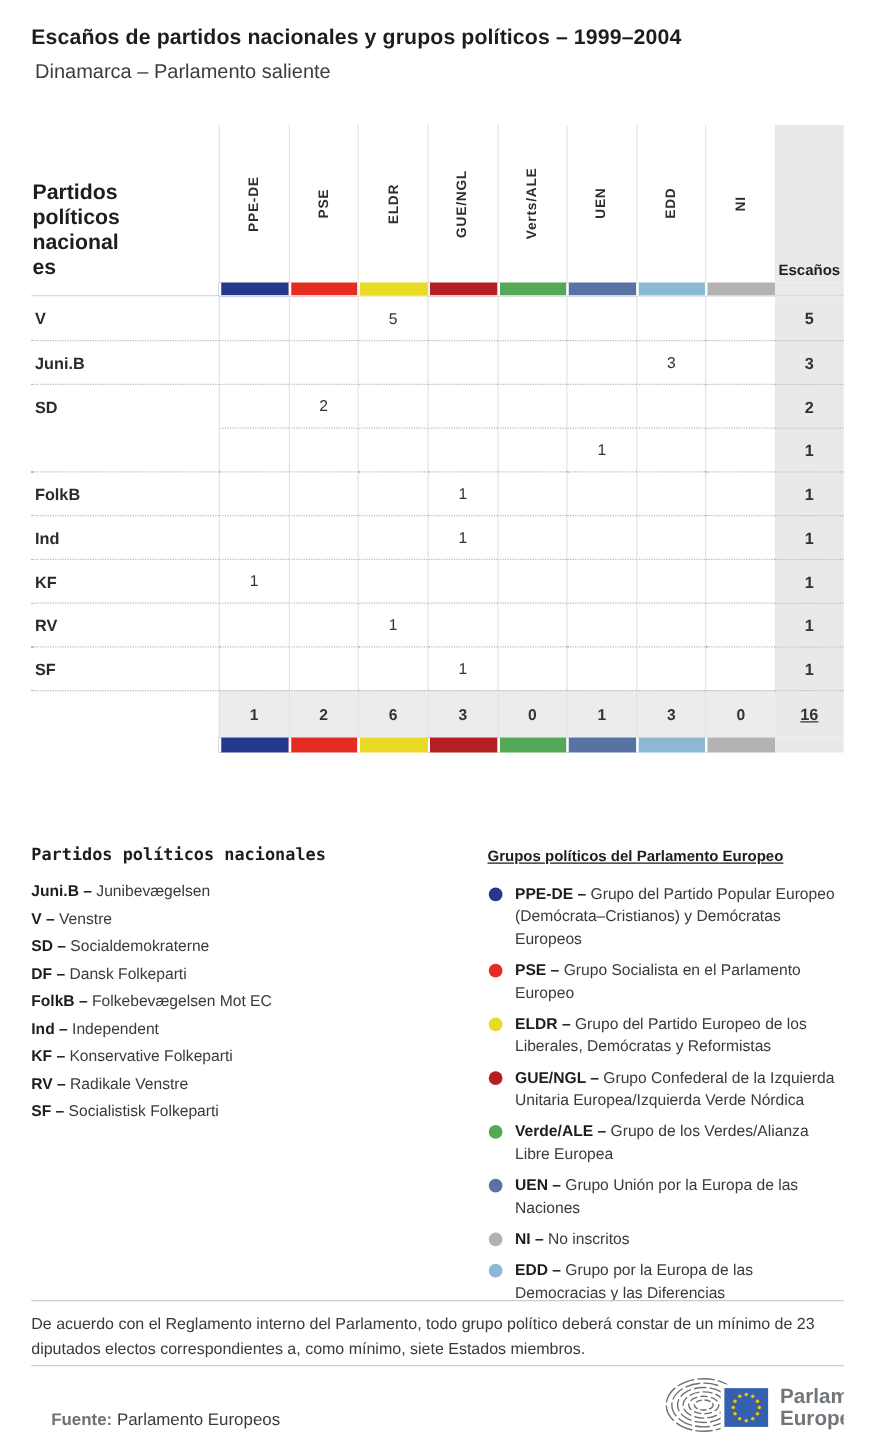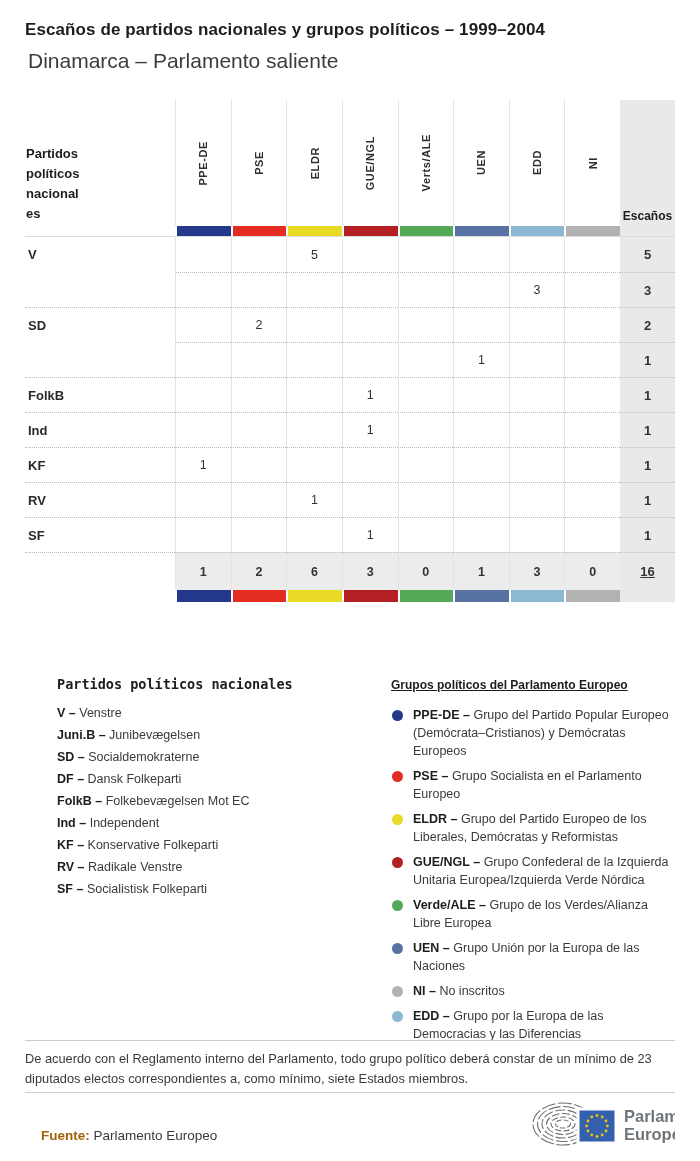--- a/index.html
+++ b/index.html
@@ -1,61 +1,61 @@
 <!DOCTYPE html>
 <html><head>
 <meta charset="utf-8">
 <style>
   html,body { margin:0; padding:0; background:#ffffff; }
   body { width:700px; height:1161px; font-family:"Liberation Sans", sans-serif; color:#2b2b2b; }
   .page { position:relative; width:700px; height:1161px; overflow:hidden; background:#fff; }
 
   .title { position:absolute; left:25px; top:20px; font-size:17px; font-weight:bold; color:#1d1d1b; letter-spacing:.1px; }
-  .subtitle { position:absolute; left:28px; top:49px; font-size:21px; font-weight:400; color:#3c3c3b; }
+  .subtitle { position:absolute; left:28px; top:49px; font-size:16px; font-weight:400; color:#3c3c3b; }
 
   
   .grid { position:absolute; left:25px; top:100px; width:650px;
           display:grid;
           grid-template-columns:150px repeat(8,1fr) 55px;
           grid-template-rows:126px 11px repeat(9,35px) 38px 12px; }
   .cell { box-sizing:border-box; font-size:12.5px; color:#333; }
   .vsep { border-left:1px solid #e4e4e4; }
-  .corner { padding-top:44px; padding-left:1px; font-size:13px; font-weight:bold; color:#1d1d1b; line-height:20px; }
+  .corner { padding-top:44px; padding-left:1px; font-size:17px; font-weight:bold; color:#1d1d1b; line-height:20px; }
   .corner span { display:block; }
   .ghead { display:flex; align-items:center; justify-content:center; }
   .ghead .rot { writing-mode:vertical-rl; transform:rotate(180deg);
                 font-size:11px; font-weight:bold; letter-spacing:.6px; color:#2e2e2e; white-space:nowrap; }
   .seatscol { background:#e9e9e9; }
   .seats-head { display:flex; align-items:flex-end; justify-content:center;
                 padding-bottom:3px; font-size:12px; font-weight:bold; color:#1d1d1b; }
   .barcell { border-left:2px solid #fff; }
   .bar-row { border-bottom:1px solid #dadada; }
   .plabel { display:flex; align-items:center; padding-left:3px; font-size:13px; font-weight:bold; color:#2a2a2a; }
   .val { display:flex; align-items:center; justify-content:center; }
   .dot-top { border-top:1px dotted #bdbdbd; }
   .totcell { background:#ececec; font-weight:bold; }
   .seattot { font-weight:bold; font-size:13px; }
 
   
   .legend { position:absolute; left:25px; top:676px; width:650px; display:flex; }
-  .leg-left { width:365px;margin-left:32px; }
+  .leg-left { width:365px; }
   .leg-left-title { font-family:"DejaVu Sans Mono", monospace; font-size:13.5px; font-weight:bold; color:#1d1d1b; margin:0 0 14px 0; }
   .leg-party { font-size:12.5px; line-height:14px; margin-bottom:8px; color:#3a3a3a; }
   .leg-party b, .leg-group b { color:#1d1d1b; }
   .leg-right { width:285px; }
   .leg-right-title { font-size:12px; font-weight:bold; color:#1d1d1b; margin:2px 0 14px 0;text-decoration:underline; }
   .leg-group { display:flex; margin-bottom:7px; }
   .leg-dot { flex:0 0 11px; width:11px; height:11px; border-radius:50%; margin:4px 10px 0 1px; }
   .leg-group-text { font-size:12.5px; line-height:18px; color:#3a3a3a; width:262px; }
 
   
   .rule { position:absolute; left:25px; width:650px; border-top:1px solid #cccccc; height:0; }
   .note { position:absolute; left:25px; top:1049px; width:645px; font-size:12.8px; line-height:20px; color:#3a3a3a; }
   .fuente { position:absolute; left:25px; top:1128px; font-size:13.5px; color:#3a3a3a; }
-  .fuente b { color:#a16207;padding-left:16px; }
+  .fuente b { color:#737373;padding-left:16px; }
   .logo { position:absolute; right:25px; top:1098px; }
 </style>
 </head>
 <body>
 
 <div class="page">
 
   <div class="title">Escaños de partidos nacionales y grupos políticos – 1999–2004</div>
   <div class="subtitle">Dinamarca – Parlamento saliente</div>
 
@@ -107,20 +107,21 @@
       <div class="cell plabel" style="grid-area: 3 / 1;">V</div>
       <div class="cell val vsep" style="grid-area: 3 / 2;"></div>
       <div class="cell val vsep" style="grid-area: 3 / 3;"></div>
       <div class="cell val vsep" style="grid-area: 3 / 4;">5</div>
       <div class="cell val vsep" style="grid-area: 3 / 5;"></div>
       <div class="cell val vsep" style="grid-area: 3 / 6;"></div>
       <div class="cell val vsep" style="grid-area: 3 / 7;"></div>
       <div class="cell val vsep" style="grid-area: 3 / 8;"></div>
       <div class="cell val vsep" style="grid-area: 3 / 9;"></div>
       <div class="cell val seatscol seattot" style="grid-area: 3 / 10;">5</div>
+      <div class="cell plabel dot-top" style="grid-area: 4 / 1;">Juni.B</div>
       <div class="cell val vsep dot-top" style="grid-area: 4 / 2;"></div>
       <div class="cell val vsep dot-top" style="grid-area: 4 / 3;"></div>
       <div class="cell val vsep dot-top" style="grid-area: 4 / 4;"></div>
       <div class="cell val vsep dot-top" style="grid-area: 4 / 5;"></div>
       <div class="cell val vsep dot-top" style="grid-area: 4 / 6;"></div>
       <div class="cell val vsep dot-top" style="grid-area: 4 / 7;"></div>
       <div class="cell val vsep dot-top" style="grid-area: 4 / 8;">3</div>
       <div class="cell val vsep dot-top" style="grid-area: 4 / 9;"></div>
       <div class="cell val seatscol seattot dot-top" style="grid-area: 4 / 10;">3</div>
       <div class="cell plabel dot-top" style="grid-area: 5 / 1;">SD</div>
@@ -210,22 +211,22 @@
       <div class="cell barcell" style="grid-area: 13 / 7; background: rgb(88, 114, 163);"></div>
       <div class="cell barcell" style="grid-area: 13 / 8; background: rgb(141, 184, 211);"></div>
       <div class="cell barcell" style="grid-area: 13 / 9; background: rgb(178, 178, 178);"></div>
       <div class="cell seatscol" style="grid-area: 13 / 10;"></div>
     </div>
 
   <div class="legend">
     <div class="leg-left">
       <div class="leg-left-title">Partidos políticos nacionales</div>
       <div id="party-legend-items">
+          <div class="leg-party"><b>Juni.B – </b>Junibevægelsen</div>
           <div class="leg-party"><b>V – </b>Venstre</div>
-          <div class="leg-party"><b>Juni.B – </b>Junibevægelsen</div>
           <div class="leg-party"><b>SD – </b>Socialdemokraterne</div>
           <div class="leg-party"><b>DF – </b>Dansk Folkeparti</div>
           <div class="leg-party"><b>FolkB – </b>Folkebevægelsen Mot EC</div>
           <div class="leg-party"><b>Ind – </b>Independent</div>
           <div class="leg-party"><b>KF – </b>Konservative Folkeparti</div>
           <div class="leg-party"><b>RV – </b>Radikale Venstre</div>
           <div class="leg-party"><b>SF – </b>Socialistisk Folkeparti</div>
         </div>
     </div>
     <div class="leg-right">
@@ -265,21 +266,21 @@
           </div>
         </div>
     </div>
   </div>
 
   <div class="rule" style="top:1040px"></div>
   <div class="note">De acuerdo con el Reglamento interno del Parlamento, todo grupo político deberá constar de un mínimo de 23 diputados electos correspondientes a, como mínimo, siete Estados miembros.</div>
   <div class="rule" style="top:1092px"></div>
 
   <div class="fuente">
-    <b>Fuente:</b><span> Parlamento Europeo</span>
+    <b>Fuente:</b><span> Parlamento Europeos</span>
   </div>
 
   <svg class="logo" width="150" height="52" viewBox="0 0 150 52">
     <g stroke="#6b7074" fill="none" stroke-width="1.1">
       <ellipse cx="38" cy="26" rx="30" ry="21" stroke-dasharray="14 2.5"></ellipse>
       <ellipse cx="38" cy="26" rx="25.5" ry="17.5" stroke-dasharray="12 2.5"></ellipse>
       <ellipse cx="38" cy="26" rx="21" ry="14" stroke-dasharray="10 2.5"></ellipse>
       <ellipse cx="38" cy="26" rx="16.5" ry="10.5" stroke-dasharray="8 2.5"></ellipse>
       <ellipse cx="38" cy="26" rx="12" ry="7" stroke-dasharray="6 2.5"></ellipse>
       <ellipse cx="38" cy="26" rx="7.5" ry="4" stroke-dasharray="5 2"></ellipse>

